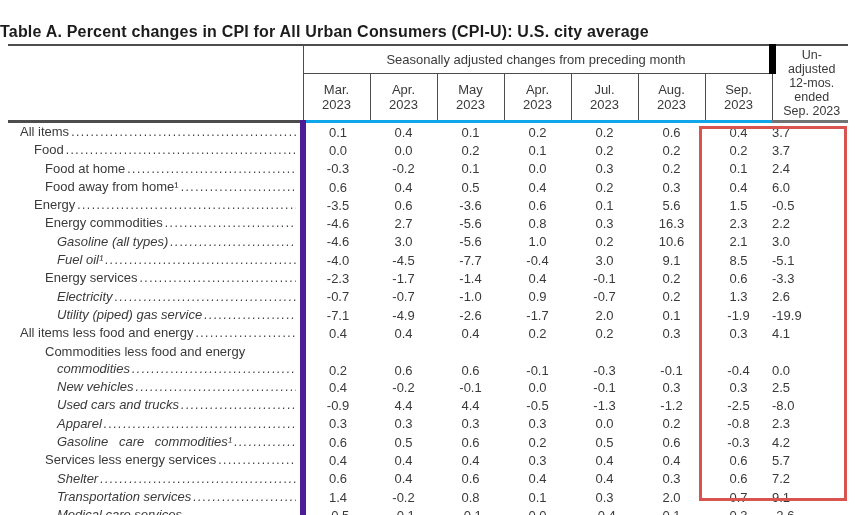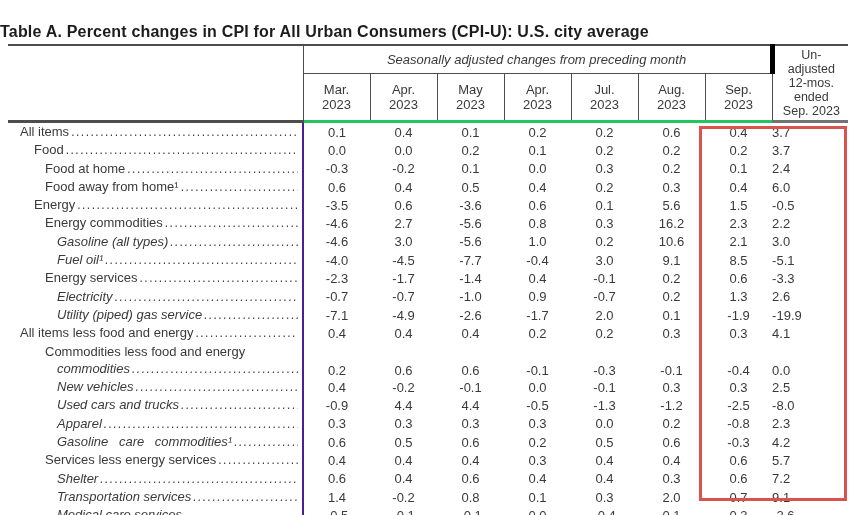--- a/index.html
+++ b/index.html
@@ -24,36 +24,36 @@
   }
   col.c-stub { width:295px; }
   col.c-month { width:67px; }
   col.c-last { width:76px; }
 
   th { font-weight:normal; padding:0; }
   td { padding:0; }
 
   th.stub-h { border-right:1px solid #4d4d4d; border-bottom:3px solid #4d4d4d; }
   th.group {
-    border-right:5px solid #000000; border-bottom:1px solid #4d4d4d;
-    height:27px; text-align:center; vertical-align:middle; font-size:13px;font-style:italic;
+    border-right:7px solid #000000; border-bottom:1px solid #4d4d4d;
+    height:27px; text-align:center; vertical-align:middle; font-size:13px;
   }
   th.month {
-    border-right:1px solid #4d4d4d; border-bottom:3px solid #22c55e;
+    border-right:1px solid #4d4d4d; border-bottom:3px solid #0ea5e9;
     height:46px; text-align:center; vertical-align:middle;
     white-space:pre-line; line-height:15px; font-size:13px;
   }
   th.unadj {
     border-bottom:3px solid #737373;
     text-align:center; vertical-align:middle;
     white-space:pre-line; line-height:14px; font-size:12.5px;
     padding:2px 0;
   }
 
-  td.stub { border-right:2px solid #4c1d95; vertical-align:bottom; }
+  td.stub { border-right:6px solid #4c1d95; vertical-align:bottom; }
   td.val { height:17.3px; text-align:center; vertical-align:middle; }
   td.val.last { text-align:left; padding-right:15px; }
   tr.wrap td.val { vertical-align:bottom; }
 
   .lbl { display:flex; align-items:baseline; line-height:17.3px; white-space:nowrap; padding-right:4px; }
   .lbl .t { flex:0 0 auto; }
   .lbl .t.spread { word-spacing:7px; }
   .ind0 { padding-left:12px; }
   .ind1 { padding-left:26px; }
   .ind2 { padding-left:37px; }
@@ -196,21 +196,21 @@
           <div class="lbl ind2">
             <span class="t">Energy commodities</span>
             <span class="dots"></span>
           </div>
         </td>
         <td class="val">-4.6</td>
         <td class="val">2.7</td>
         <td class="val">-5.6</td>
         <td class="val">0.8</td>
         <td class="val">0.3</td>
-        <td class="val">16.2</td>
+        <td class="val">16.3</td>
         <td class="val">2.3</td>
         <td class="val last">2.2</td>
       </tr>
       <tr>
         <td class="stub">
           <div class="lbl ind3">
             <span class="t">Gasoline (all types)</span>
             <span class="dots"></span>
           </div>
         </td>

